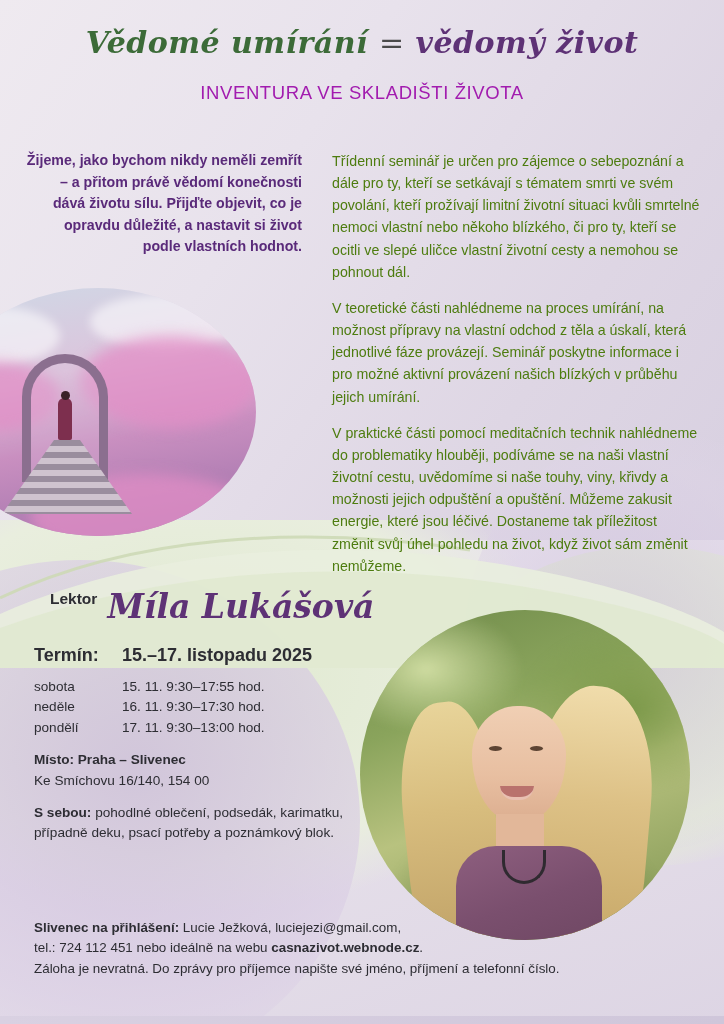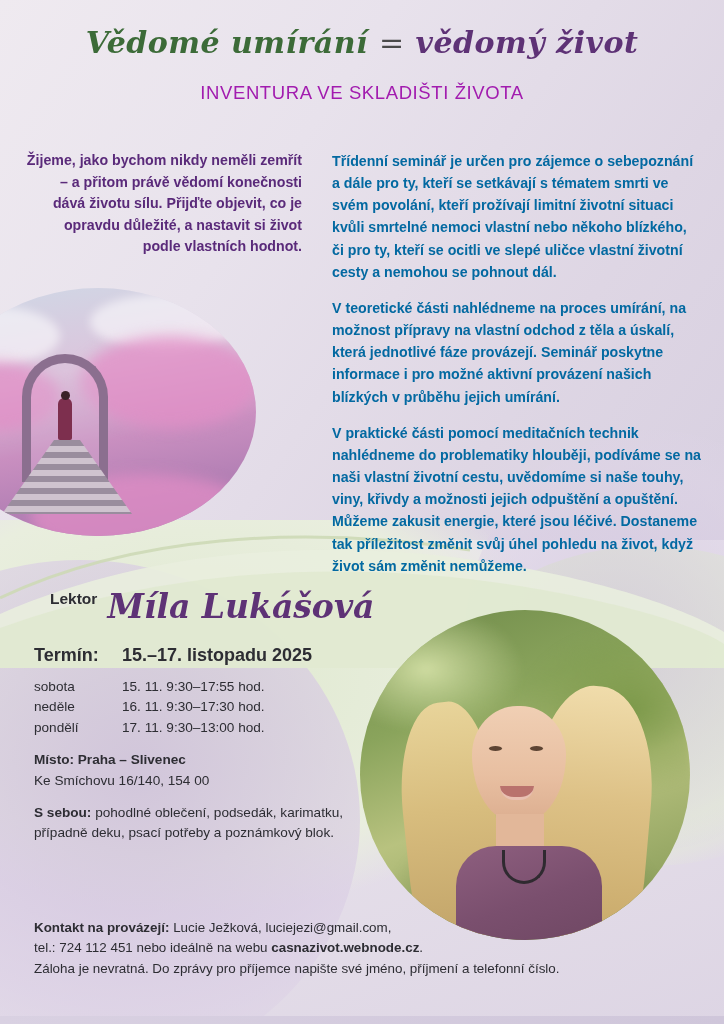--- a/index.html
+++ b/index.html
@@ -167,22 +167,21 @@
     clip-path: polygon(40% 0%, 60% 0%, 100% 100%, 0% 100%);
   }
 
   
   .body-text {
     position: absolute;
     left: 332px; top: 150px;
     width: 370px;
     font-size: 14.2px;
     line-height: 1.56;
-    color: #0369a1;
-    font-weight: bold;
+    color: #4d7c0f;
   }
   .body-text p { margin-bottom: 14px; }
 
   
   .lektor-row {
     position: absolute;
     left: 34px; top: 590px;
     display: flex;
     align-items: flex-start;
     gap: 10px;
@@ -409,21 +408,21 @@
     <div><b>Místo: Praha – Slivenec</b></div>
     <div>Ke Smíchovu 16/140, 154 00</div>
   </div>
   <div class="blk">
     <b>S sebou:</b><span> pohodlné oblečení, podsedák, karimatku, případně deku, psací potřeby a poznámkový blok.</span>
   </div>
 </div>
 
 <div class="contact">
   <div>
-    <b>Kontakt na provázejí:</b><span> Lucie Ježková, luciejezi@gmail.com,</span>
+    <b>Slivenec na přihlášení:</b><span> Lucie Ježková, luciejezi@gmail.com,</span>
   </div>
   <div>
     <span>tel.: 724 112 451 nebo ideálně na webu </span><b>casnazivot.webnode.cz</b><span>.</span>
   </div>
   <div>Záloha je nevratná. Do zprávy pro příjemce napište své jméno, příjmení a telefonní číslo.</div>
 </div>
 
 <div class="bottom-strip"></div>
 
 </body></html>

